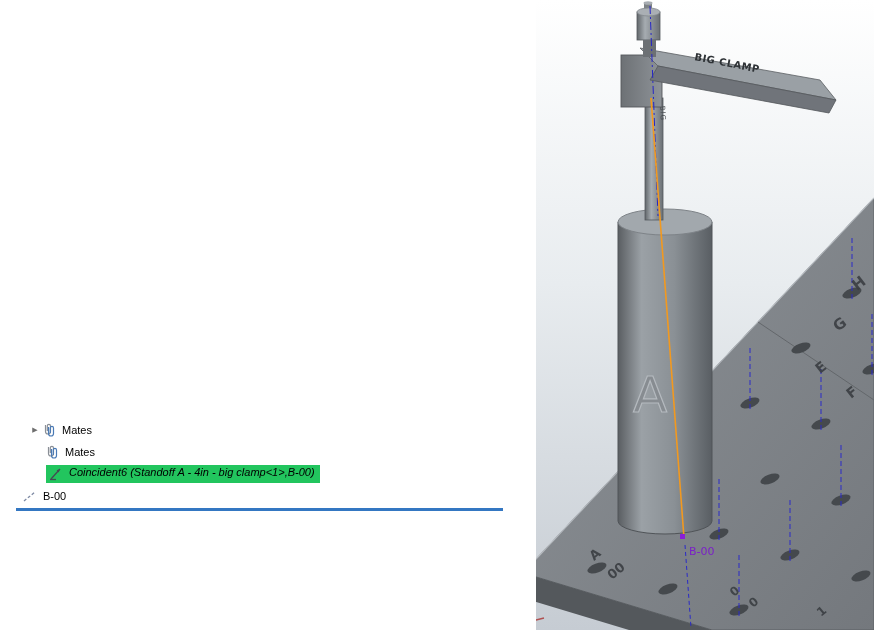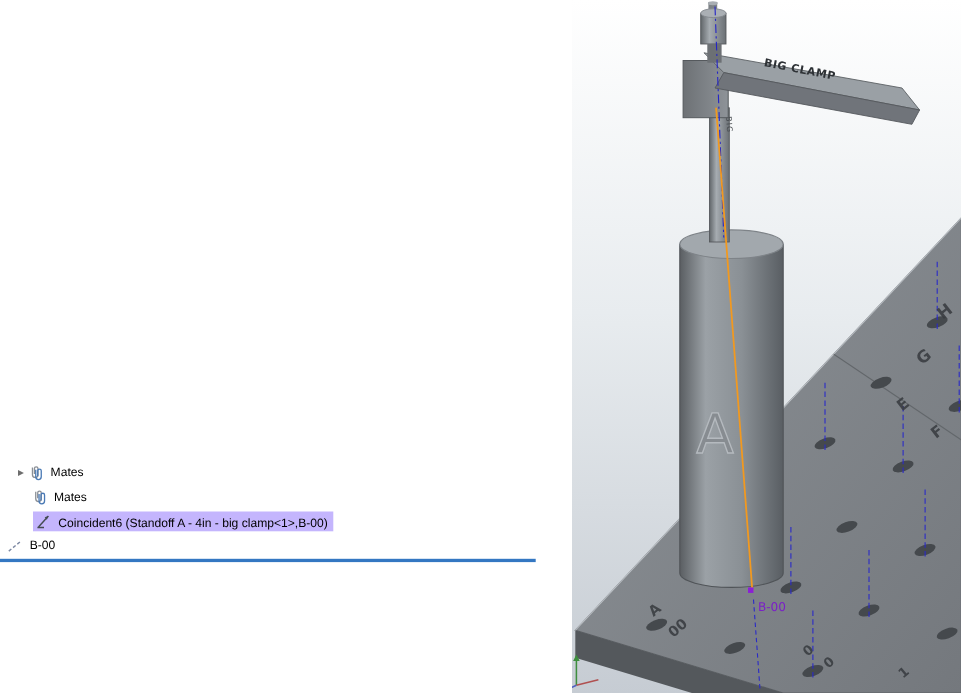--- a/index.html
+++ b/index.html
@@ -3,40 +3,41 @@
 <meta charset="utf-8">
 <style>
   html,body{margin:0;padding:0;}
   body{
     width:874px;height:630px;position:relative;overflow:hidden;
     background:#ffffff;
     font-family:"Liberation Sans",sans-serif;
   }
   
   .panel{
-    position:absolute;left:0;top:0;width:500px;height:630px;
+    position:absolute;left:16px;top:0;width:500px;height:630px;
     background:#ffffff;z-index:2;padding-left:20px;
   }
   .tree{position:absolute;left:0;top:419px;width:500px;}
   .tree-row{
     display:flex;align-items:center;height:22px;
     font-size:11px;color:#000;white-space:nowrap;cursor:default;
   }
   .tree-row .arrow{
     width:12px;margin-left:13px;font-size:7px;color:#6e6e6e;
     display:inline-block;text-align:center;flex:none;
   }
   .tree-row .ticon{width:16px;height:16px;margin-right:5px;flex:none;}
   .indent-a{padding-left:28px;}
   .indent-b{padding-left:30px;}
   .indent-c{padding-left:6px;}
   .selwrap{
-    display:flex;align-items:flex-end;
-    background:#c4b5fd;
+    display:flex;align-items:flex-start;
+    background:#22c55e;
     padding:1px 5px 1px 2px;
+    font-style:italic;
   }
   .selwrap .ticon{margin-right:5px;}
   .rollback{
     position:absolute;left:0;top:508px;width:487px;height:3px;
     background:#3477c2;
   }
   
   .viewport{position:absolute;left:500px;top:0;width:374px;height:630px;}
   svg text{font-family:"DejaVu Sans",sans-serif;}
 </style>

